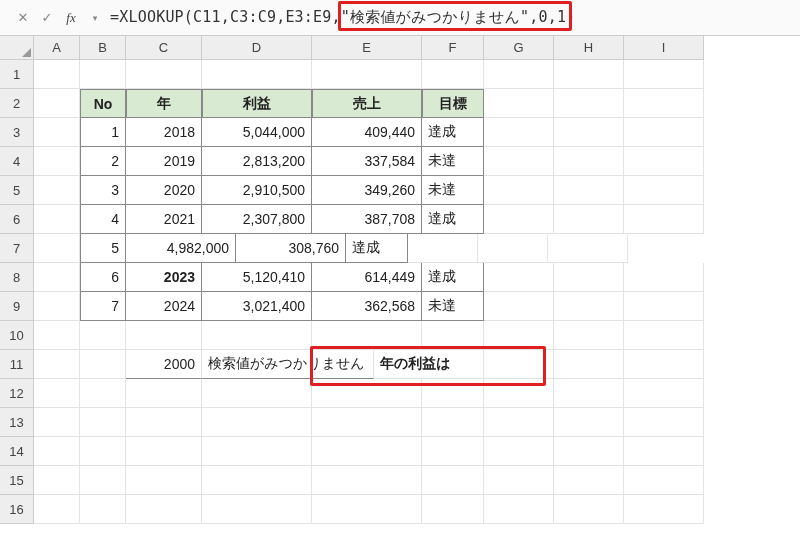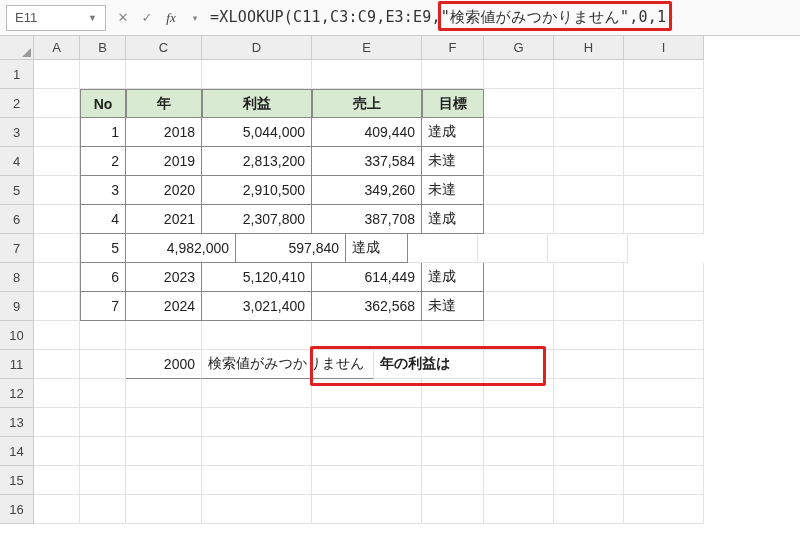--- a/index.html
+++ b/index.html
@@ -149,24 +149,20 @@
     position:absolute;
     border:3px solid #e02020;
     border-radius:2px;
     pointer-events:none;
   }
 </style>
 </head>
 <body>
 
 <div class="formula-bar">
-  <div class="name-box">
-    <span>E11</span>
-    <span class="chev">▼</span>
-  </div>
   <div class="fb-btns">
     <div class="fb-btn">✕</div>
     <div class="fb-btn">✓</div>
     <div class="fb-btn fx">fx</div>
     <div class="fb-btn" style="font-size:9px;">▾</div>
   </div>
   <div class="formula-input">
     <span class="formula-text">=XLOOKUP(C11,C3:C9,E3:E9,"検索値がみつかりません",0,1)</span>
     <div class="hl-box" style="left:228px; top:-4px; width:234px; height:30px;"></div>
   </div>
@@ -267,30 +263,30 @@
         <div class="cell rt br-r br-b" style="width: 110px;">387,708</div>
         <div class="cell br-r br-b" style="width: 62px;">達成</div>
         <div class="cell " style="width: 70px;"></div>
         <div class="cell " style="width: 70px;"></div>
         <div class="cell " style="width: 80px;"></div>
       </div>
       <div class="row">
         <div class="cell " style="width: 46px;"></div>
         <div class="cell rt br-l br-r br-b" style="width: 46px;">5</div>
         <div class="cell rt br-r br-b" style="width: 110px;">4,982,000</div>
-        <div class="cell rt br-r br-b" style="width: 110px;">597,840</div>
+        <div class="cell rt br-r br-b" style="width: 110px;">308,760</div>
         <div class="cell br-r br-b" style="width: 62px;">達成</div>
         <div class="cell " style="width: 70px;"></div>
         <div class="cell " style="width: 70px;"></div>
         <div class="cell " style="width: 80px;"></div>
       </div>
       <div class="row">
         <div class="cell " style="width: 46px;"></div>
         <div class="cell rt br-l br-r br-b" style="width: 46px;">6</div>
-        <div class="cell rt br-r br-b" style="width: 76px;">2023</div>
+        <div class="cell rt br-r br-b" style="width: 76px; font-weight: bold;">2023</div>
         <div class="cell rt br-r br-b" style="width: 110px;">5,120,410</div>
         <div class="cell rt br-r br-b" style="width: 110px;">614,449</div>
         <div class="cell br-r br-b" style="width: 62px;">達成</div>
         <div class="cell " style="width: 70px;"></div>
         <div class="cell " style="width: 70px;"></div>
         <div class="cell " style="width: 80px;"></div>
       </div>
       <div class="row">
         <div class="cell " style="width: 46px;"></div>
         <div class="cell rt br-l br-r br-b" style="width: 46px;">7</div>

